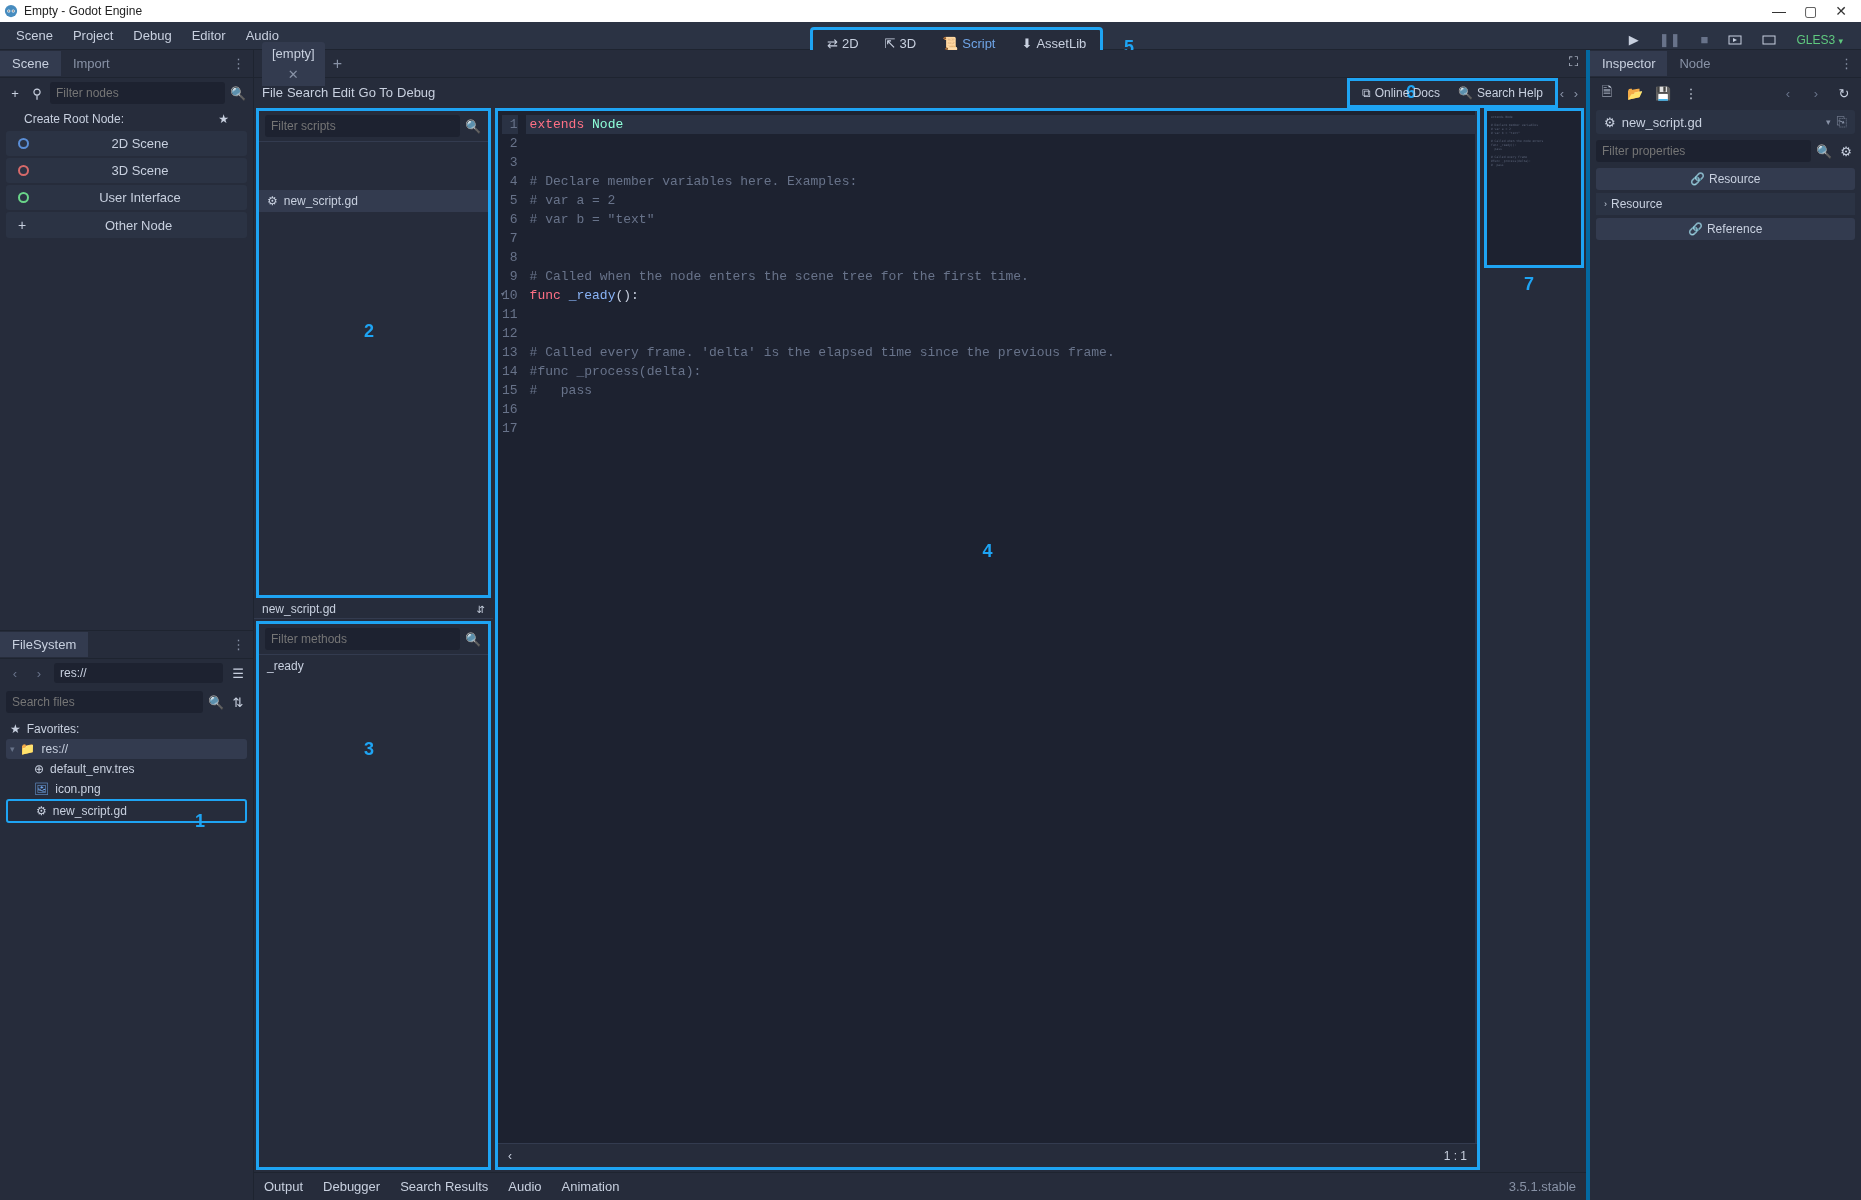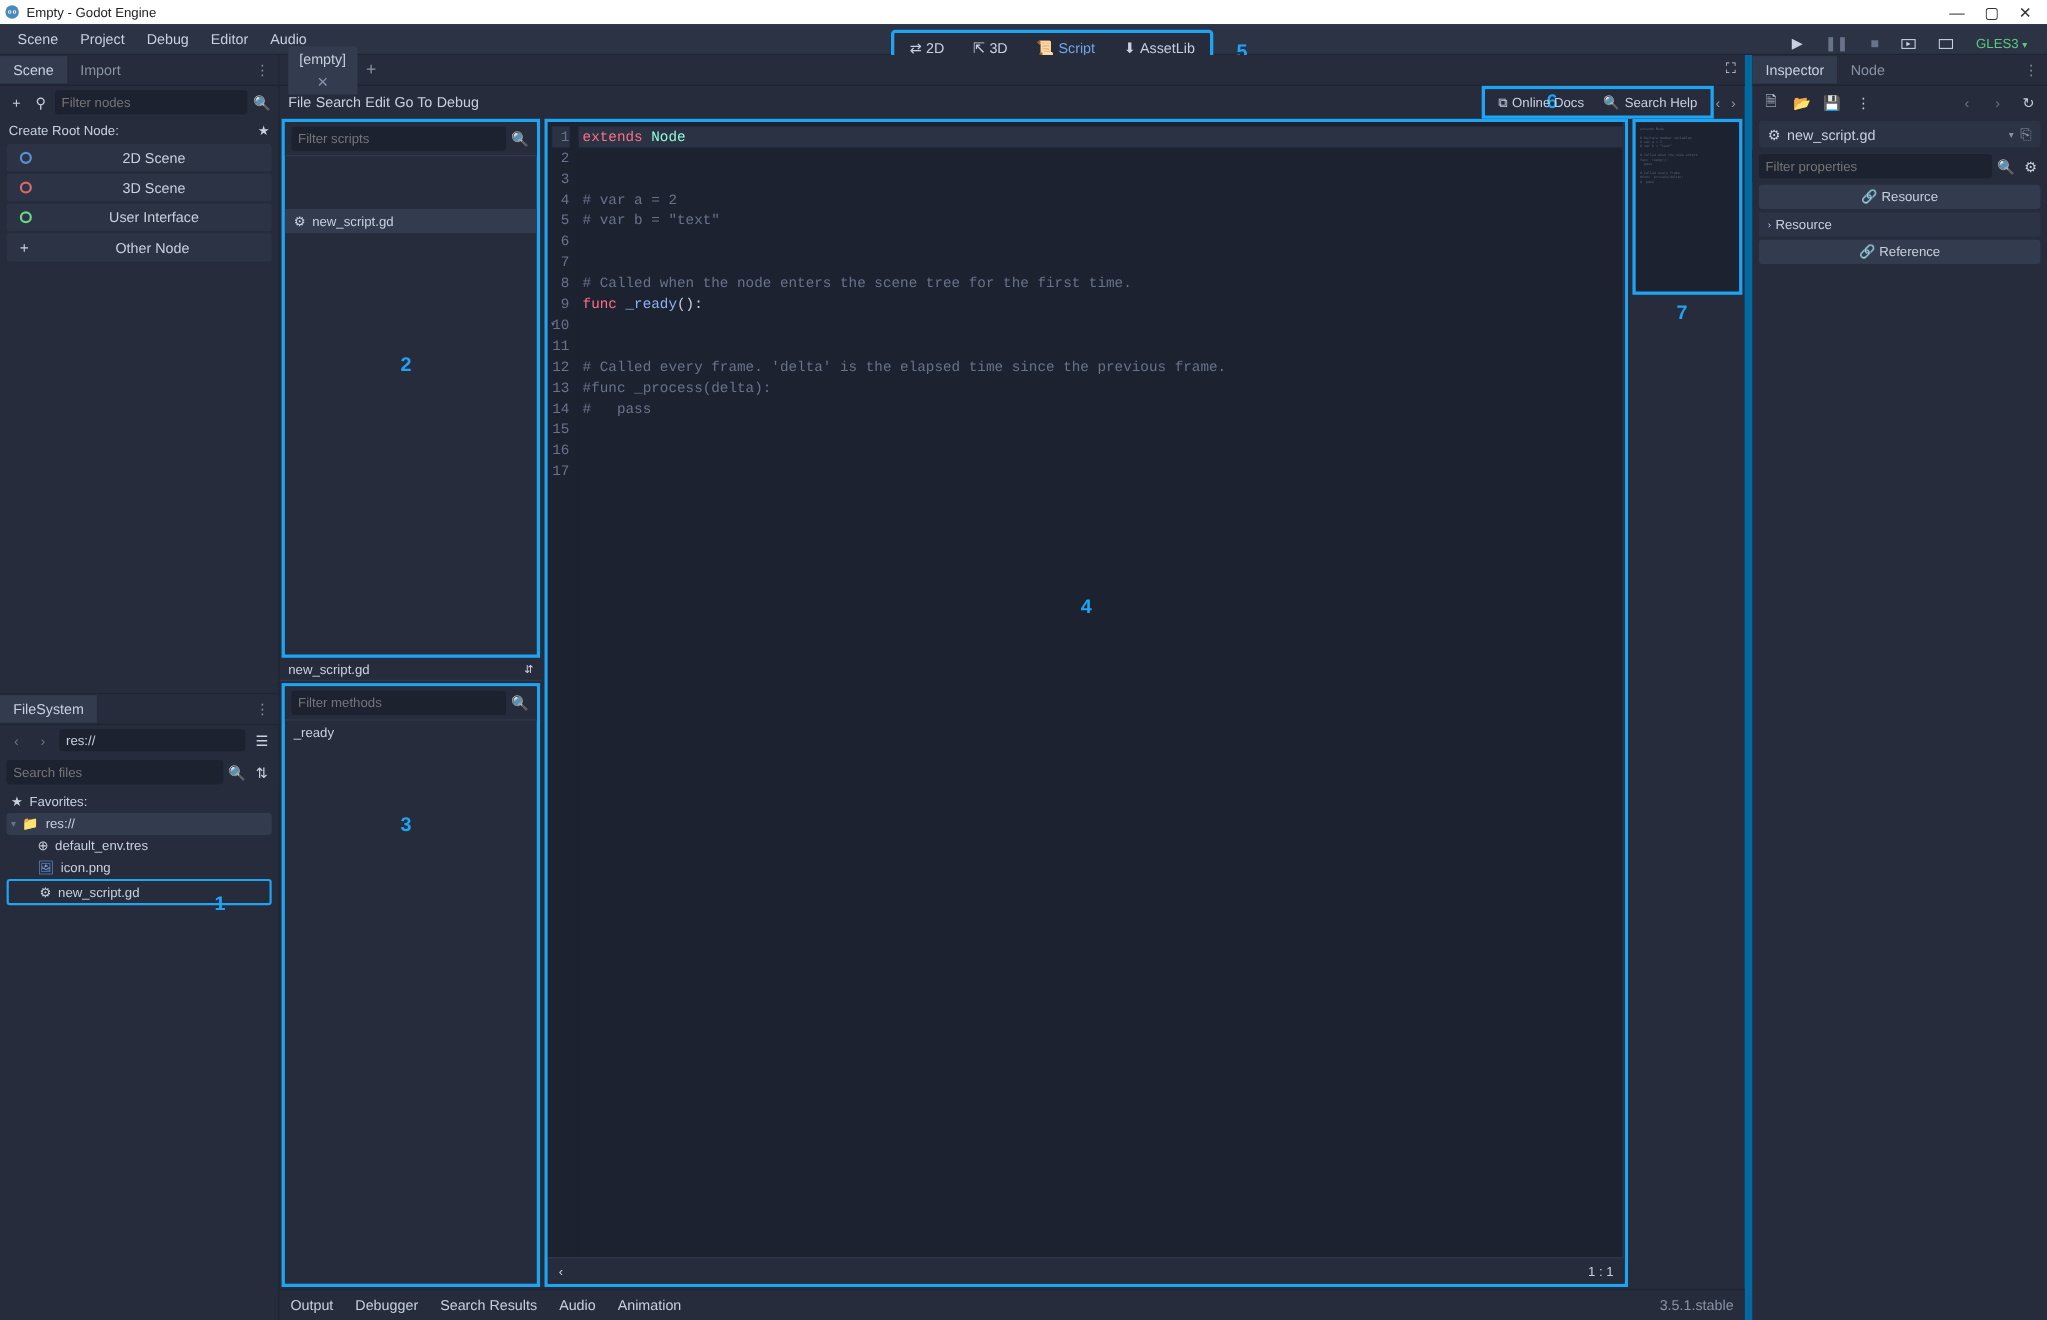--- a/index.html
+++ b/index.html
@@ -36,21 +36,21 @@
   gap: 4px;
   border-bottom: 1px solid #1e2430;
 }
 .menubar .menu-item { padding:4px 8px; color:#c8d0df; cursor:pointer;}
 .workspace {
   display:flex;
   flex:1;
   min-height:0;
 }
 .left-dock { width:254px; display:flex; flex-direction:column; background:#262c3b; border-right:1px solid #1e2430;}
-.right-dock { width:275px; display:flex; flex-direction:column; background:#262c3b; border-left:7px solid #0369a1;}
+.right-dock { width:275px; display:flex; flex-direction:column; background:#262c3b; border-left:4px solid #0369a1;}
 .center-col { flex:1; display:flex; flex-direction:column; min-width:0;}
 .center-top {
   height:28px;
   background:#262c3b;
   display:flex;
   align-items:center;
   border-bottom:1px solid #1e2430;
 }
 .center-top .tabbar { display:flex; align-items:center; margin-left:8px;}
 .center-top .tab {
@@ -87,21 +87,21 @@
 .code-area { flex:1; border:3px solid #1ea4f3; margin:2px; display:flex; flex-direction:column; position:relative;}
 .panel-tabs { display:flex; align-items:center; height:28px; background:#262c3b; border-bottom:1px solid #1e2430;}
 .panel-tabs .ptab { padding:5px 12px; color:#8892a6; cursor:pointer;}
 .panel-tabs .ptab.active { background:#333b4f; color:#c8d0df;}
 .panel-tabs .dots { margin-left:auto; padding:0 8px; color:#8892a6;}
 .filter-row { display:flex; align-items:center; gap:4px; padding:4px 6px; background:#262c3b;}
 .filter-row input {
   flex:1; background:#1d2230; border:none; color:#8892a6; padding:4px 6px; border-radius:3px; font-size:12px;
 }
 .iconbtn { color:#c8d0df; cursor:pointer; width:18px; text-align:center;}
-.section-label { padding:4px 8px; color:#c8d0df; font-size:12px; display:flex; justify-content:space-between; align-items:center;}
+.section-label { padding:4px 24px; color:#c8d0df; font-size:12px; display:flex; justify-content:space-between; align-items:center;}
 .node-row { display:flex; align-items:center; gap:16px; padding:5px 12px; background:#2b3344; margin:1px 6px; border-radius:3px; cursor:pointer;}
 .node-row .circ { width:11px; height:11px; border-radius:50%; border:2px solid; background:transparent;}
 .node-row .circ.blue { border-color:#5a8ed6;}
 .node-row .circ.red { border-color:#d66a6a;}
 .node-row .circ.green { border-color:#6ad68a;}
 .node-row .plusic { color:#c8d0df; font-size:14px;}
 .fs-header { display:flex; align-items:center; gap:6px; padding:4px 6px;}
 .fs-header .pathbox { flex:1; background:#1d2230; padding:3px 6px; border-radius:3px; color:#c8d0df; font-size:12px;}
 .fs-tree { padding:2px 6px; flex:1; overflow:auto;}
 .fs-row { display:flex; align-items:center; gap:6px; padding:3px 4px; font-size:12px; color:#c8d0df; cursor:pointer;}
@@ -372,20 +372,21 @@
                 <div class="ln">13</div>
                 <div class="ln">14</div>
                 <div class="ln">15</div>
                 <div class="ln">16</div>
                 <div class="ln">17</div>
               </div>
             <div class="code-txt" id="codetxt">
                 <div class="cl cur"><span class="kw-red">extends</span><span> </span><span class="type-grn">Node</span></div>
                 <div class="cl"></div>
                 <div class="cl"></div>
+                <div class="cl"><span class="comment"># Declare member variables here. Examples:</span></div>
                 <div class="cl"><span class="comment"># var a = 2</span></div>
                 <div class="cl"><span class="comment"># var b = "text"</span></div>
                 <div class="cl"></div>
                 <div class="cl"></div>
                 <div class="cl"><span class="comment"># Called when the node enters the scene tree for the first time.</span></div>
                 <div class="cl"><span class="kw-red">func</span><span> </span><span class="func-blue">_ready</span><span>():</span></div>
                 <div class="cl"></div>
                 <div class="cl"></div>
                 <div class="cl"><span class="comment"># Called every frame. 'delta' is the elapsed time since the previous frame.</span></div>
                 <div class="cl"><span class="comment">#func _process(delta):</span></div>

